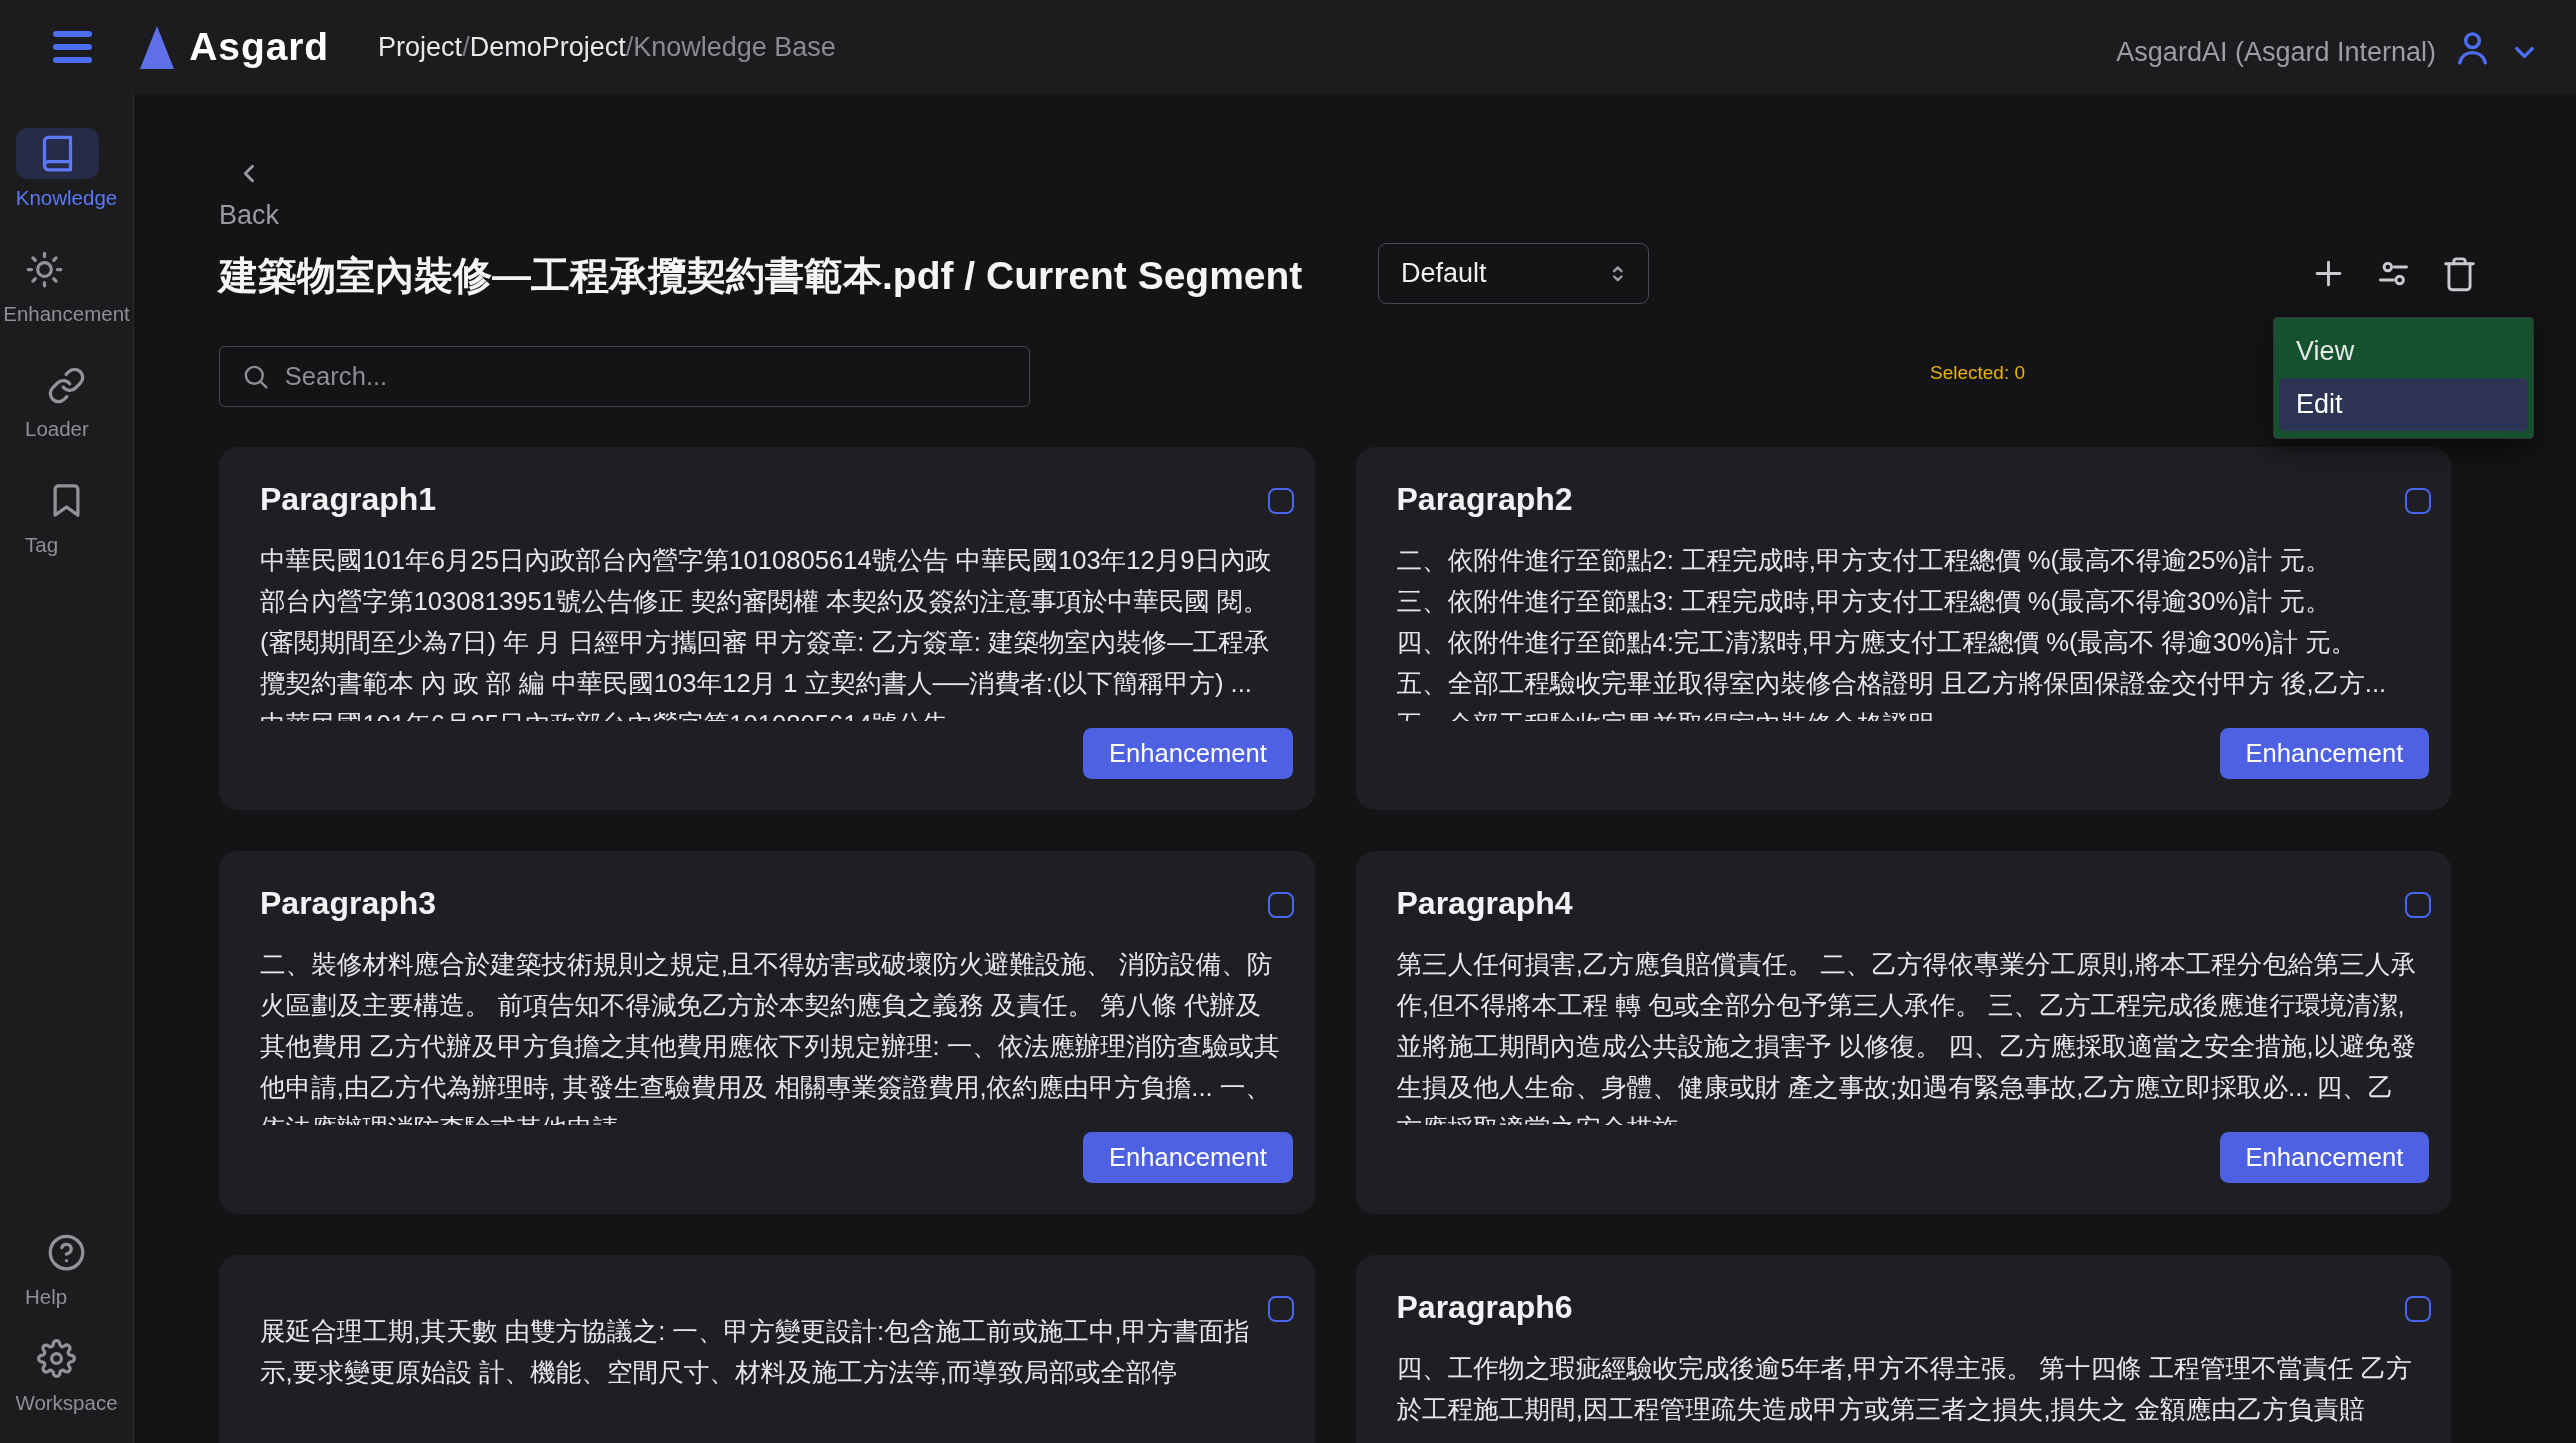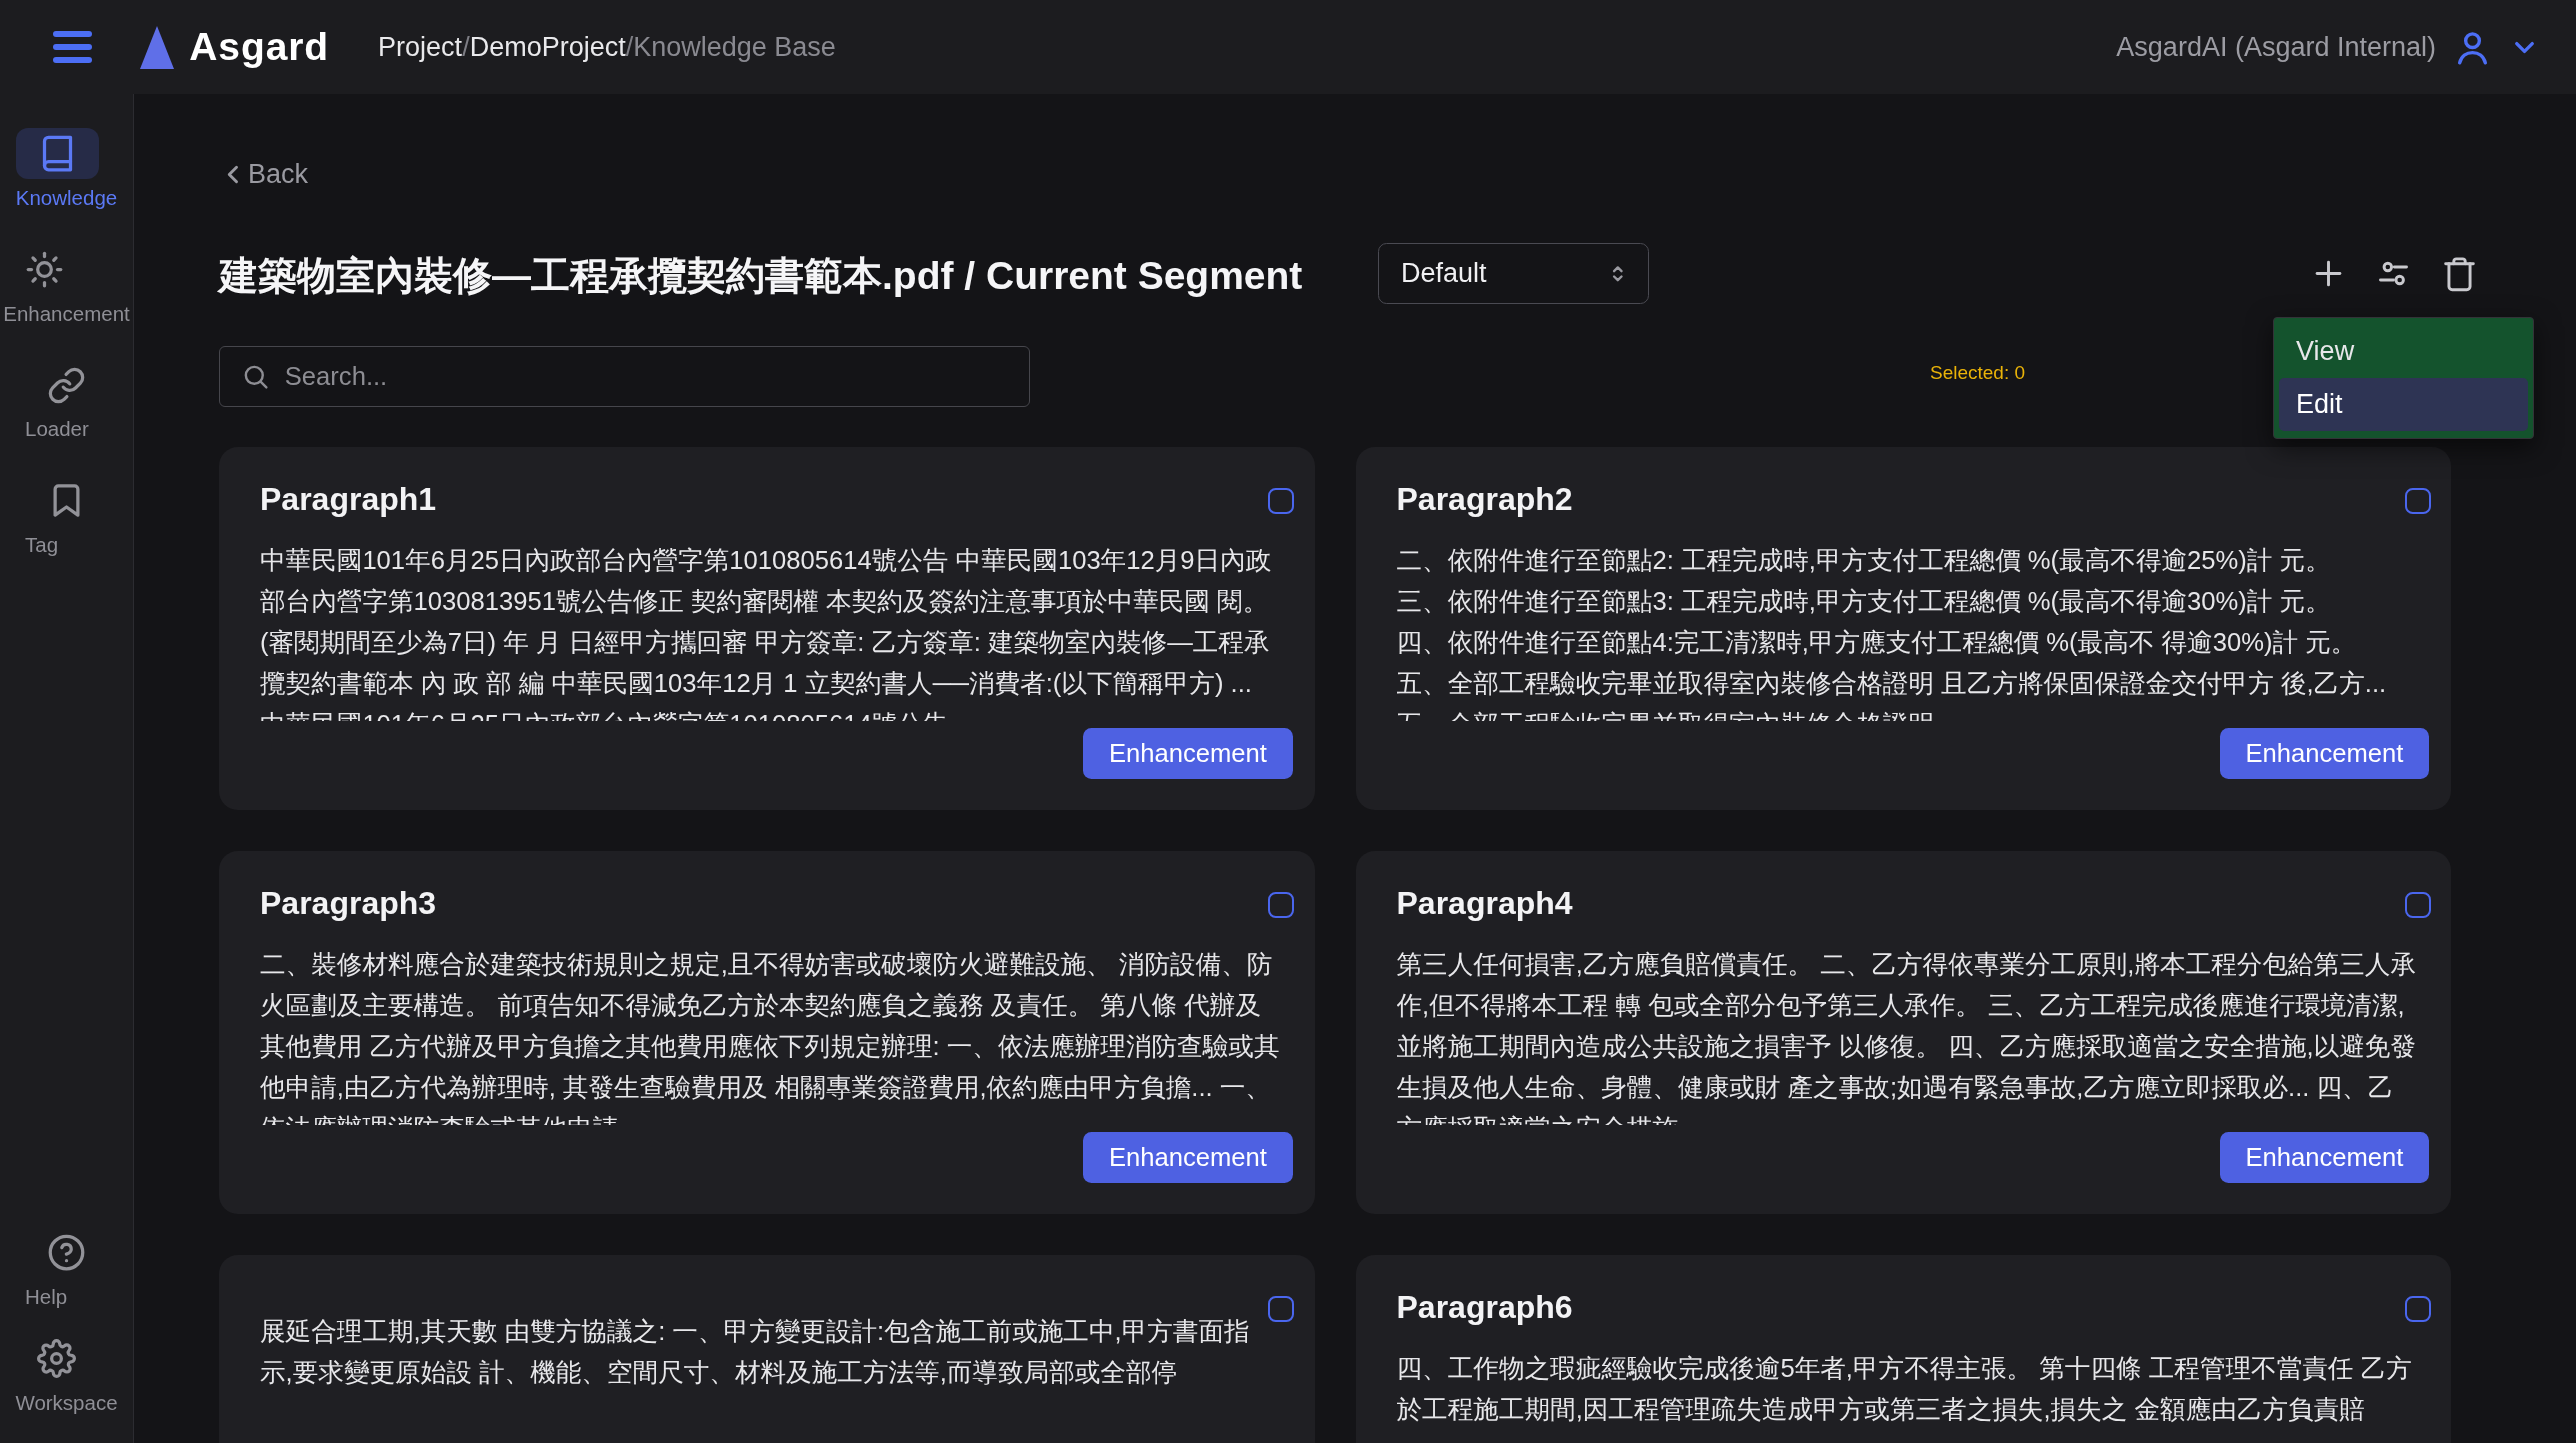--- a/index.html
+++ b/index.html
@@ -13,42 +13,42 @@
                justify-content:space-between; cursor:pointer; }
   .hamburger span { display:block; height:6px; border-radius:3.4px; background:#4c6ef5; }
   .logo-wrap { display:flex; align-items:center; margin-left:48px; }
   .logo-tri { width:0; height:0; border-left:17px solid transparent; border-right:17px solid transparent;
               border-bottom:43px solid #5f6fe8; }
   .brand { margin-left:15.3px; font-size:39px; font-weight:bold; color:#ffffff; letter-spacing:0.9px; }
   .crumbs { display:flex; align-items:center; margin-left:49px; font-size:27px; }
   .crumb { color:#e9e9ec; }
   .crumb-sep { color:#7d7d84; }
   .crumb.dim { color:#8a8a91; }
-  .user-area { margin-left:auto; margin-right:36px; display:flex; align-items:center; gap:16px; }
+  .user-area { margin-left:auto; margin-right:36px; display:flex; align-items:flex-end; gap:16px; }
   .user-name { color:#9c9ca3; font-size:27px; }
   .icon { display:inline-flex; align-items:center; justify-content:center; }
 
   
   .sidebar { position:absolute; left:0; top:94px; width:134px; height:1350px;
              background:#1c1c1f; border-right:0.9px solid #2c2c31;
              display:flex; flex-direction:column; align-items:center; z-index:9; }
   .nav-item { display:flex; flex-direction:column; align-items:flex-start; margin-top:34px; cursor:pointer; }
   .nav-item .nav-ico { width:83px; height:51px; display:flex; align-items:center; justify-content:center;
                        border-radius:12px; color:#929298; }
   .nav-item .nav-label { margin-top:6.8px; font-size:20.5px; color:#8f8f96; }
   .nav-item.active .nav-ico { background:#262b47; color:#5b79f5; }
   .nav-item.active .nav-label { color:#5b79f5; }
   .sidebar-footer { margin-top:auto; padding-bottom:29px; display:flex; flex-direction:column; align-items:center; }
   .sidebar-footer .nav-item { margin-top:24px; }
 
   
   .content { position:absolute; left:134px; top:94px; width:2442px; height:1350px; background:#141417; }
 
-  .back-row { position:absolute; left:85px; top:65px; display:flex; align-items:center; 
-              color:#9a9aa1; font-size:27px; cursor:pointer; }
+  .back-row { position:absolute; left:85px; top:65px; display:flex; align-items:center; gap:12px;
+              color:#9a9aa1; font-size:27px; cursor:pointer;flex-direction:column; }
 
   .page-title { position:absolute; left:85px; top:155px; font-size:39px; font-weight:bold; color:#f5f5f7; }
 
   .segment-select { position:absolute; left:1244px; top:149px; width:271px; height:61px;
                     border:0.9px solid #4a4a52; border-radius:8.5px; display:flex; align-items:center;
                     padding:0 17px 0 22px; color:#f0f0f3; font-size:27px; cursor:pointer; background:#141417; }
   .segment-select .sel-val { flex:1; }
 
   .action-icons { position:absolute; left:2175px; top:160px; display:flex; gap:26.4px; color:#c3c3c8; }
   .action-icons .icon { width:39px; height:39px; cursor:pointer; }

